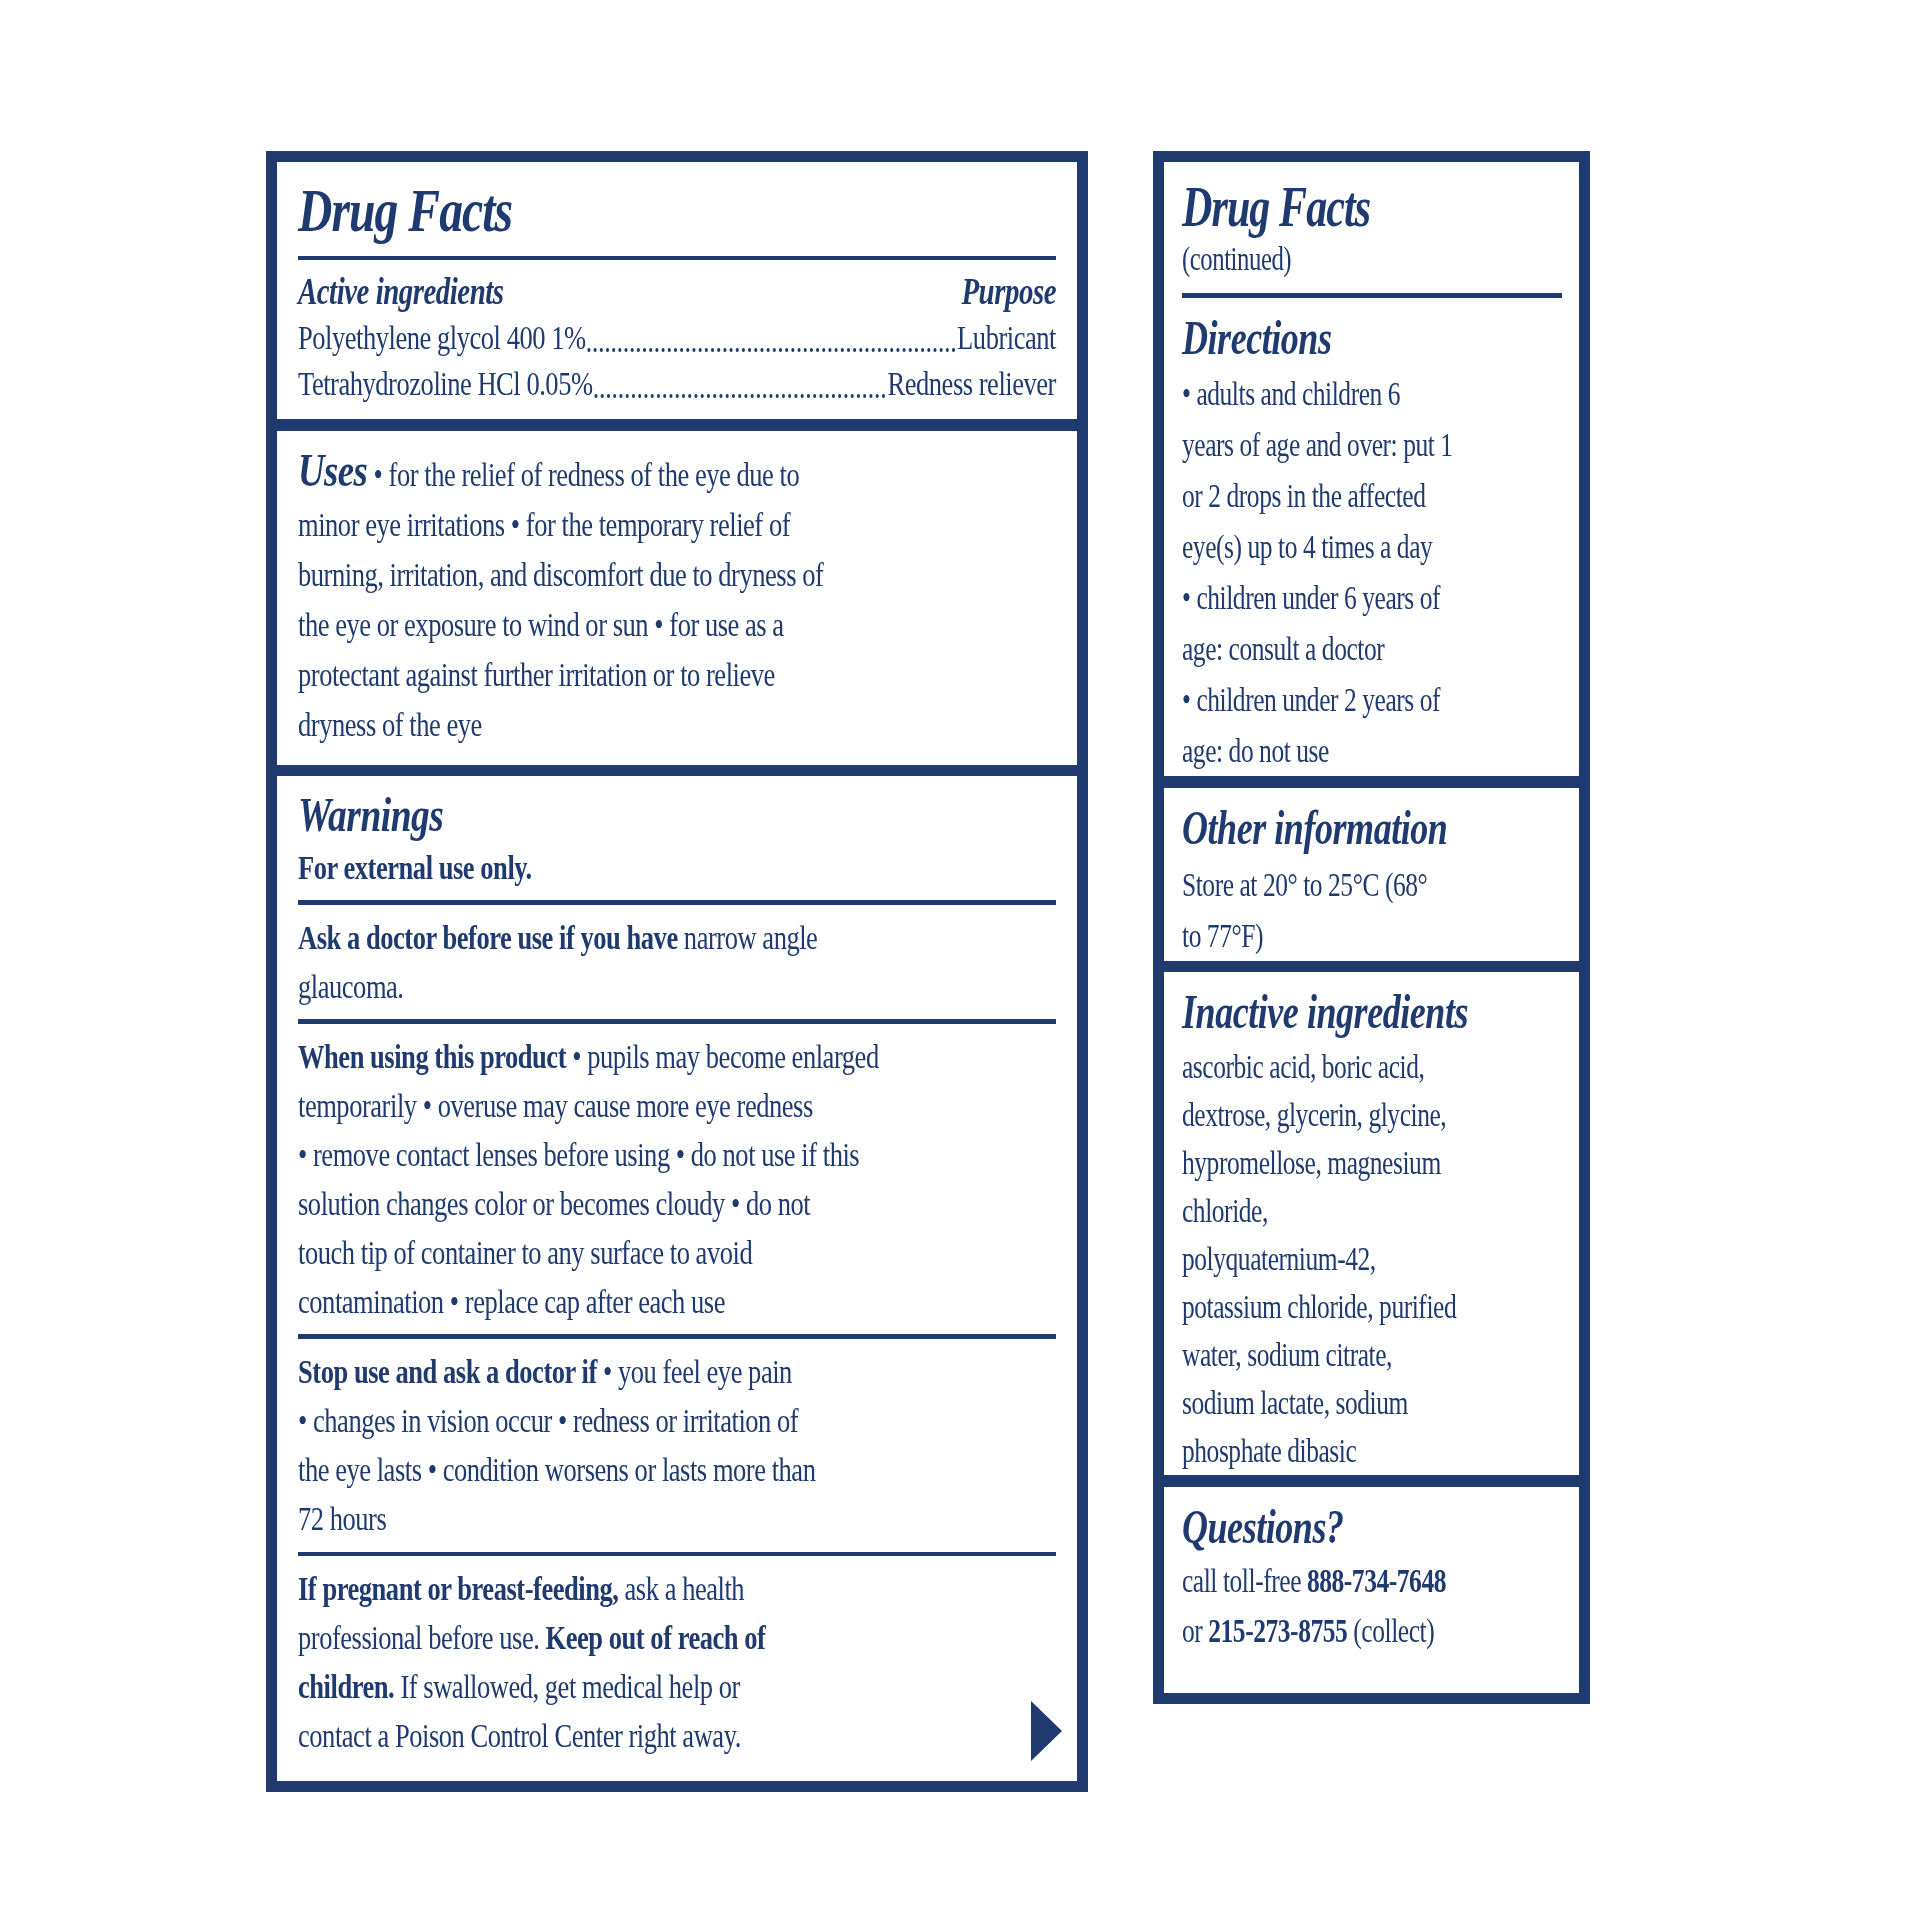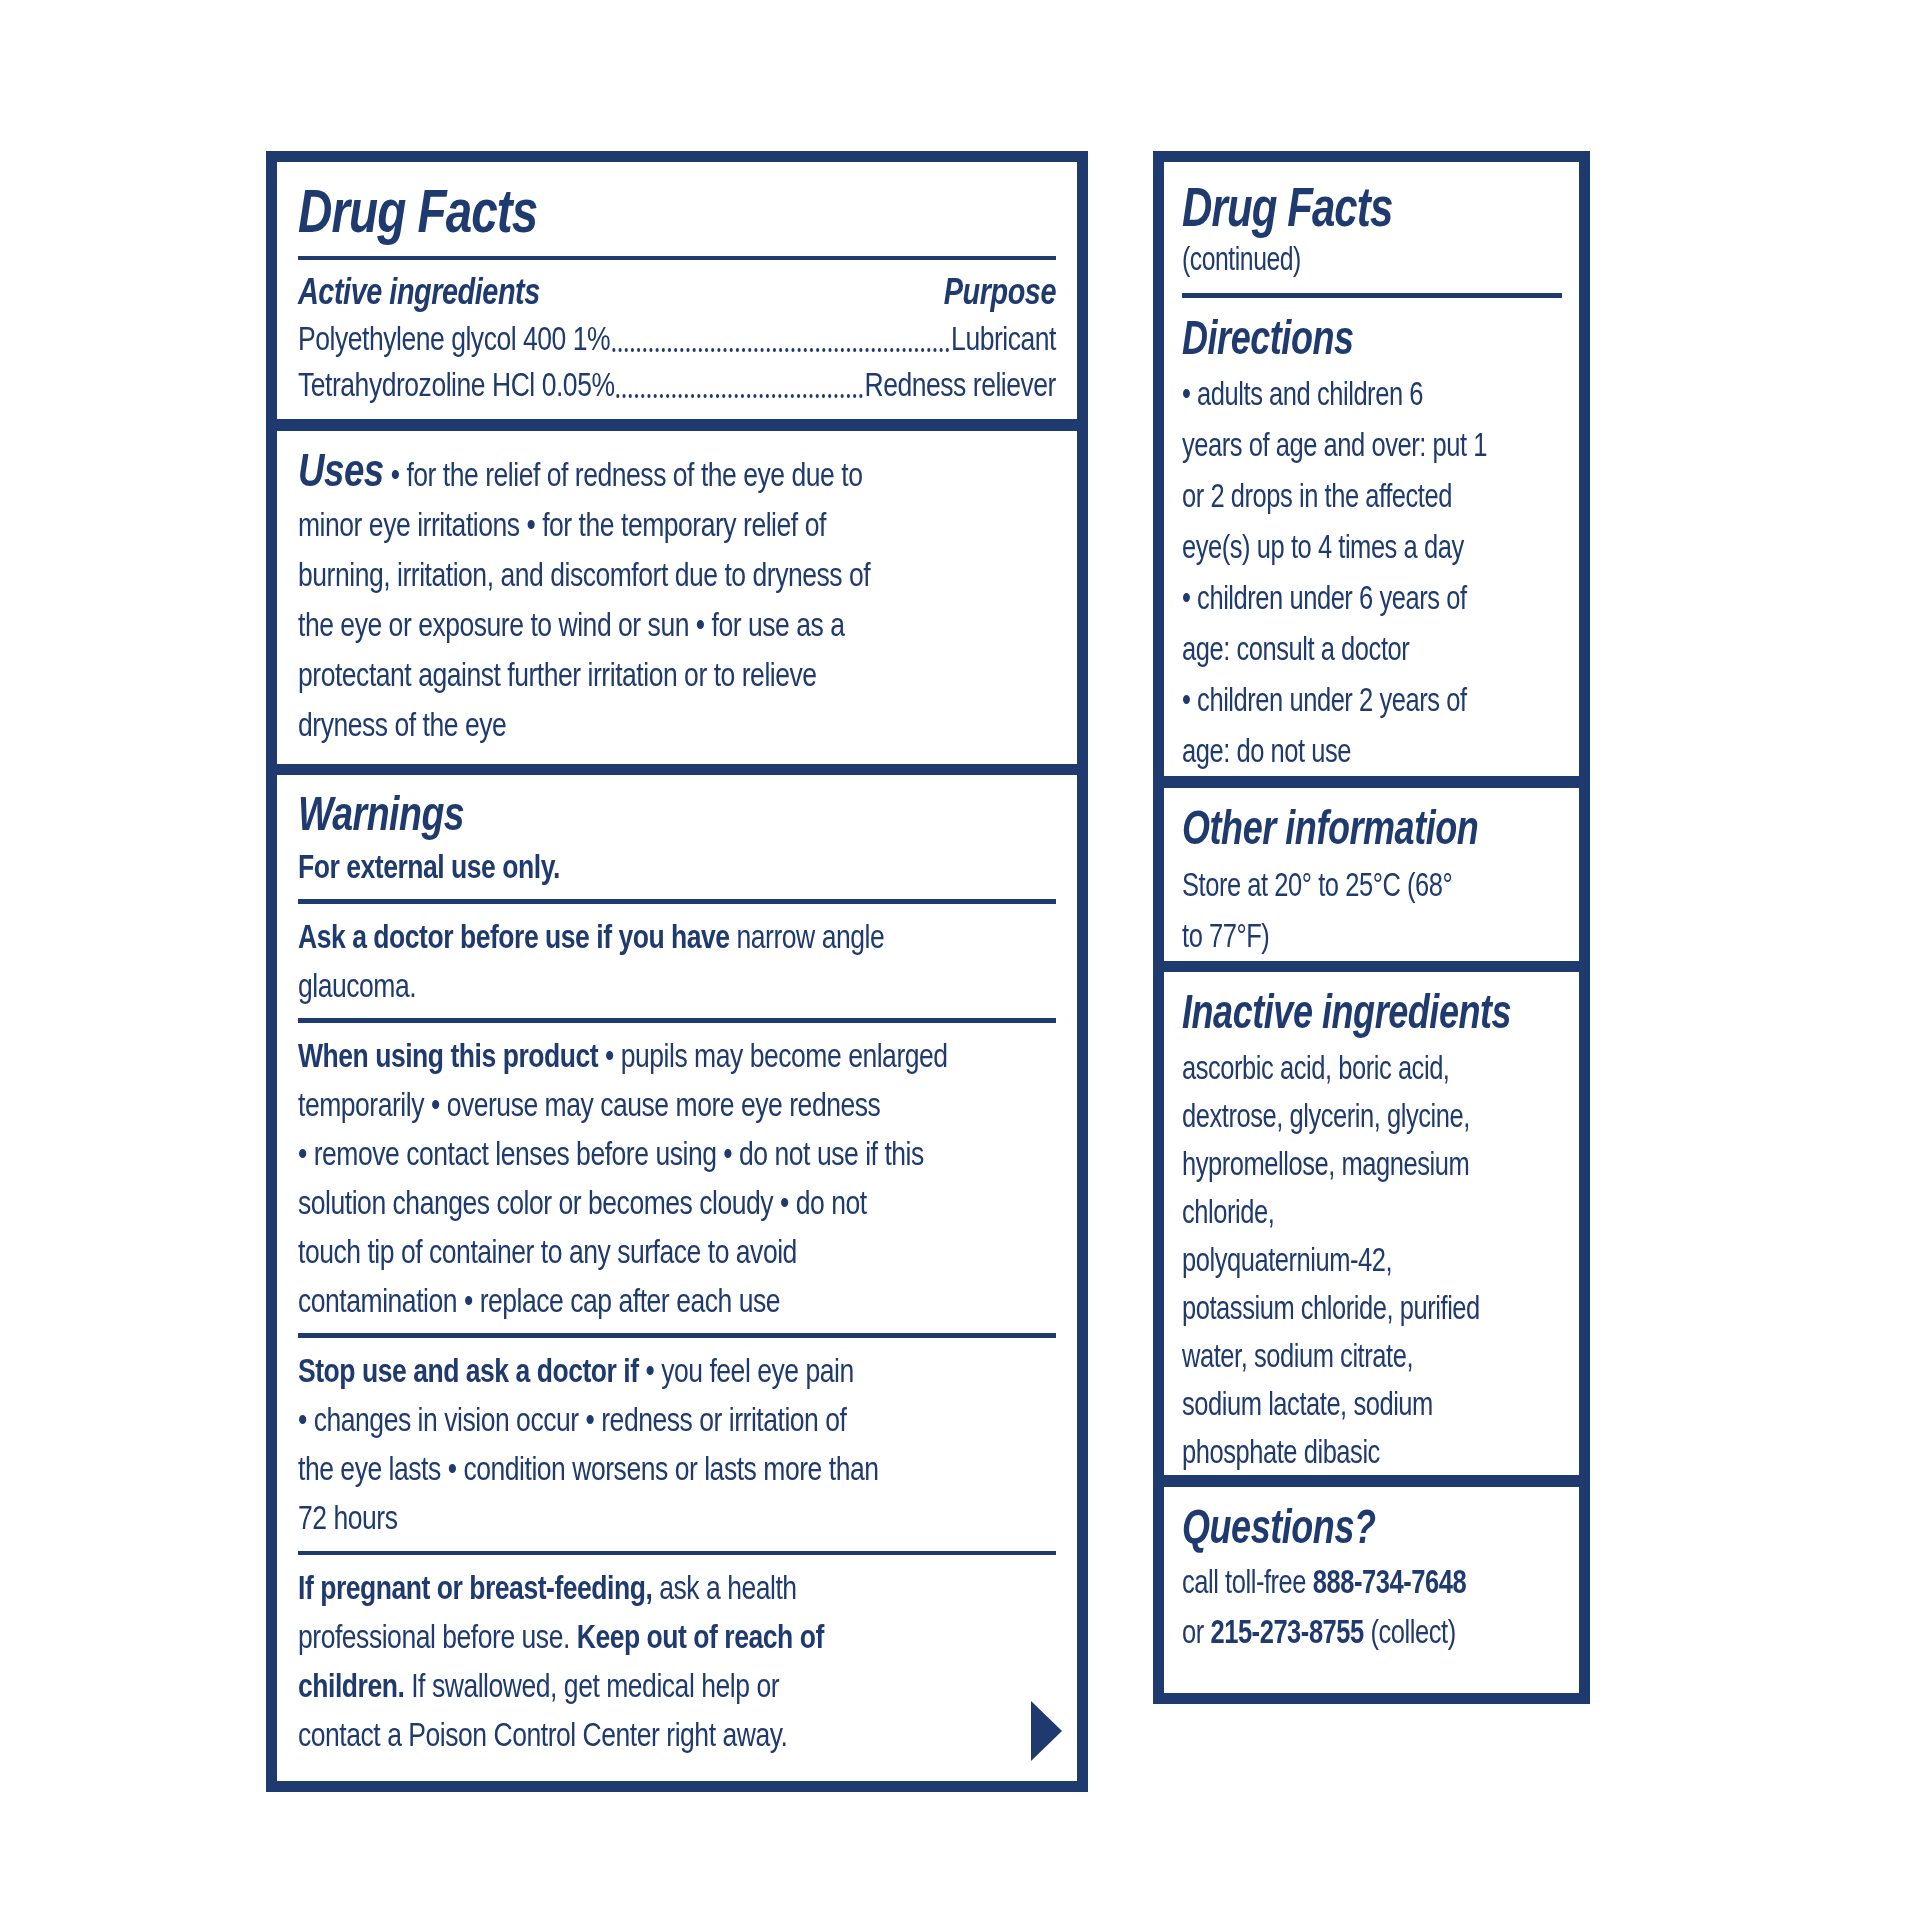--- a/index.html
+++ b/index.html
@@ -2,21 +2,21 @@
 <html style="--navy: #1f3a6e;font-size:9.3px"><head>
 <meta charset="utf-8">
 <style>
   :root { --navy: #1f3a6e; }
   html, body { margin: 0; padding: 0; background: #ffffff; }
   .canvas {
     position: relative;
     width: 1926px;
     height: 1926px;
     background: #ffffff;
-    font-family: Liberation Sans, sans-serif;
+    font-family: Liberation Serif, serif;
     color: var(--navy);
     overflow: hidden;
   }
   .panel {
     position: absolute;
     box-sizing: border-box;
     border: 11.7px solid var(--navy);
     background: #ffffff;
     padding: 0 21px;
   }

